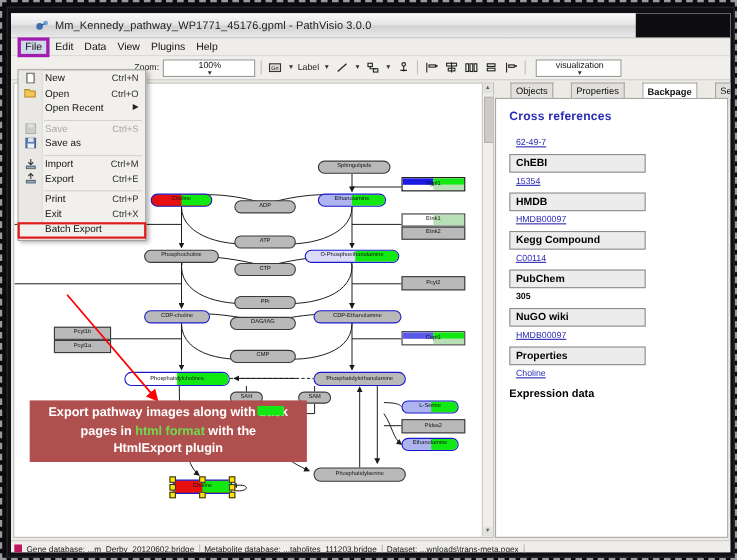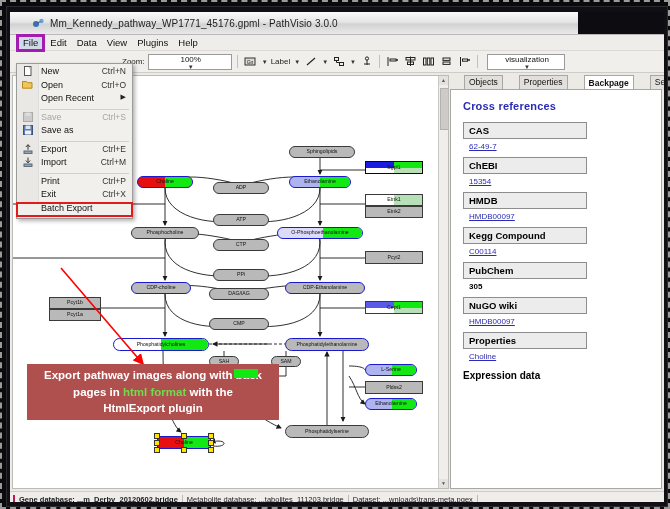--- a/index.html
+++ b/index.html
@@ -83,21 +83,21 @@
   .xr-head{background:#ececec;border:1px solid #8d8d8d;width:124px;box-sizing:border-box;
            font-size:9.5px;font-weight:bold;color:#000;padding:2px 5px;}
   .xr-val{font-size:8px;color:#2b2bb5;text-decoration:underline;padding:3px 0 0 6px;}
   .xr-val.plain{color:#000;text-decoration:none;font-weight:bold;}
   .expr{font-size:10px;font-weight:bold;color:#000;padding:3px 0 0 12px;}
 
   
   #status{height:14px;background:#efedea;border-top:1px solid #cfcdc9;display:flex;
           align-items:center;font-size:7.5px;color:#1a1a1a;padding-left:3px;}
   #status span{padding:0 4px;border-right:1px solid #bcbab6;white-space:nowrap;}
-  #status span:first-child{border-left:2px solid #be185d;font-weight:bold;}
+  #status span:first-child{border-left:7px solid #be185d;}
 
   
   .node{position:absolute;box-sizing:border-box;display:flex;align-items:center;
         justify-content:center;font-size:5.2px;color:#111;text-align:center;
         line-height:1;overflow:hidden;}
   .meta{background:#b9b9b9;border:1px solid #3a3a3a;border-radius:7px;}
   .gene{background:#b9b9b9;border:1px solid #3a3a3a;}
   .lbltxt{position:relative;z-index:3;}
   .half{position:absolute;top:0;height:100%;z-index:1;}
 
@@ -461,21 +461,20 @@
           <div class="tab">Properties</div>
           <div class="tab active">Backpage</div>
           <div class="tab">Search</div>
           <div class="tab">Legend</div>
         </div>
 
         <div id="panel">
           <div class="xref-title">Cross references</div>
 
           <div class="xr-block">
-            <div class="xr-head">CAS</div>
             <div class="xr-val">62-49-7</div>
           </div>
           <div class="xr-block">
             <div class="xr-head">ChEBI</div>
             <div class="xr-val">15354</div>
           </div>
           <div class="xr-block">
             <div class="xr-head">HMDB</div>
             <div class="xr-val">HMDB00097</div>
           </div>
@@ -560,39 +559,39 @@
         </span>
         <span class="lab">Save as</span>
         <span class="key"></span>
       </div>
 
       <div class="hr"></div>
 
       <div class="row">
         <span class="ico">
           <svg width="10" height="10">
+              <path d="M5 0.5 v5 M2.8 3.5 L5 5.8 L7.2 3.5" stroke="#333" fill="none"></path>
+              <rect x="1" y="7" width="8" height="2.4" fill="#9ab" stroke="#567"></rect>
+            </svg>
+        </span>
+        <span class="lab">Import</span>
+        <span class="key">Ctrl+M</span>
+      </div>
+
+      <div class="row">
+        <span class="ico">
+          <svg width="10" height="10">
               <path d="M5 5.8 v-5 M2.8 3 L5 0.7 L7.2 3" stroke="#333" fill="none"></path>
               <rect x="1" y="7" width="8" height="2.4" fill="#9ab" stroke="#567"></rect>
             </svg>
         </span>
         <span class="lab">Export</span>
         <span class="key">Ctrl+E</span>
       </div>
 
-      <div class="row">
-        <span class="ico">
-          <svg width="10" height="10">
-              <path d="M5 0.5 v5 M2.8 3.5 L5 5.8 L7.2 3.5" stroke="#333" fill="none"></path>
-              <rect x="1" y="7" width="8" height="2.4" fill="#9ab" stroke="#567"></rect>
-            </svg>
-        </span>
-        <span class="lab">Import</span>
-        <span class="key">Ctrl+M</span>
-      </div>
-
       <div class="hr"></div>
 
       <div class="row">
         <span class="ico"></span>
         <span class="lab">Print</span>
         <span class="key">Ctrl+P</span>
       </div>
 
       <div class="row">
         <span class="ico"></span>

